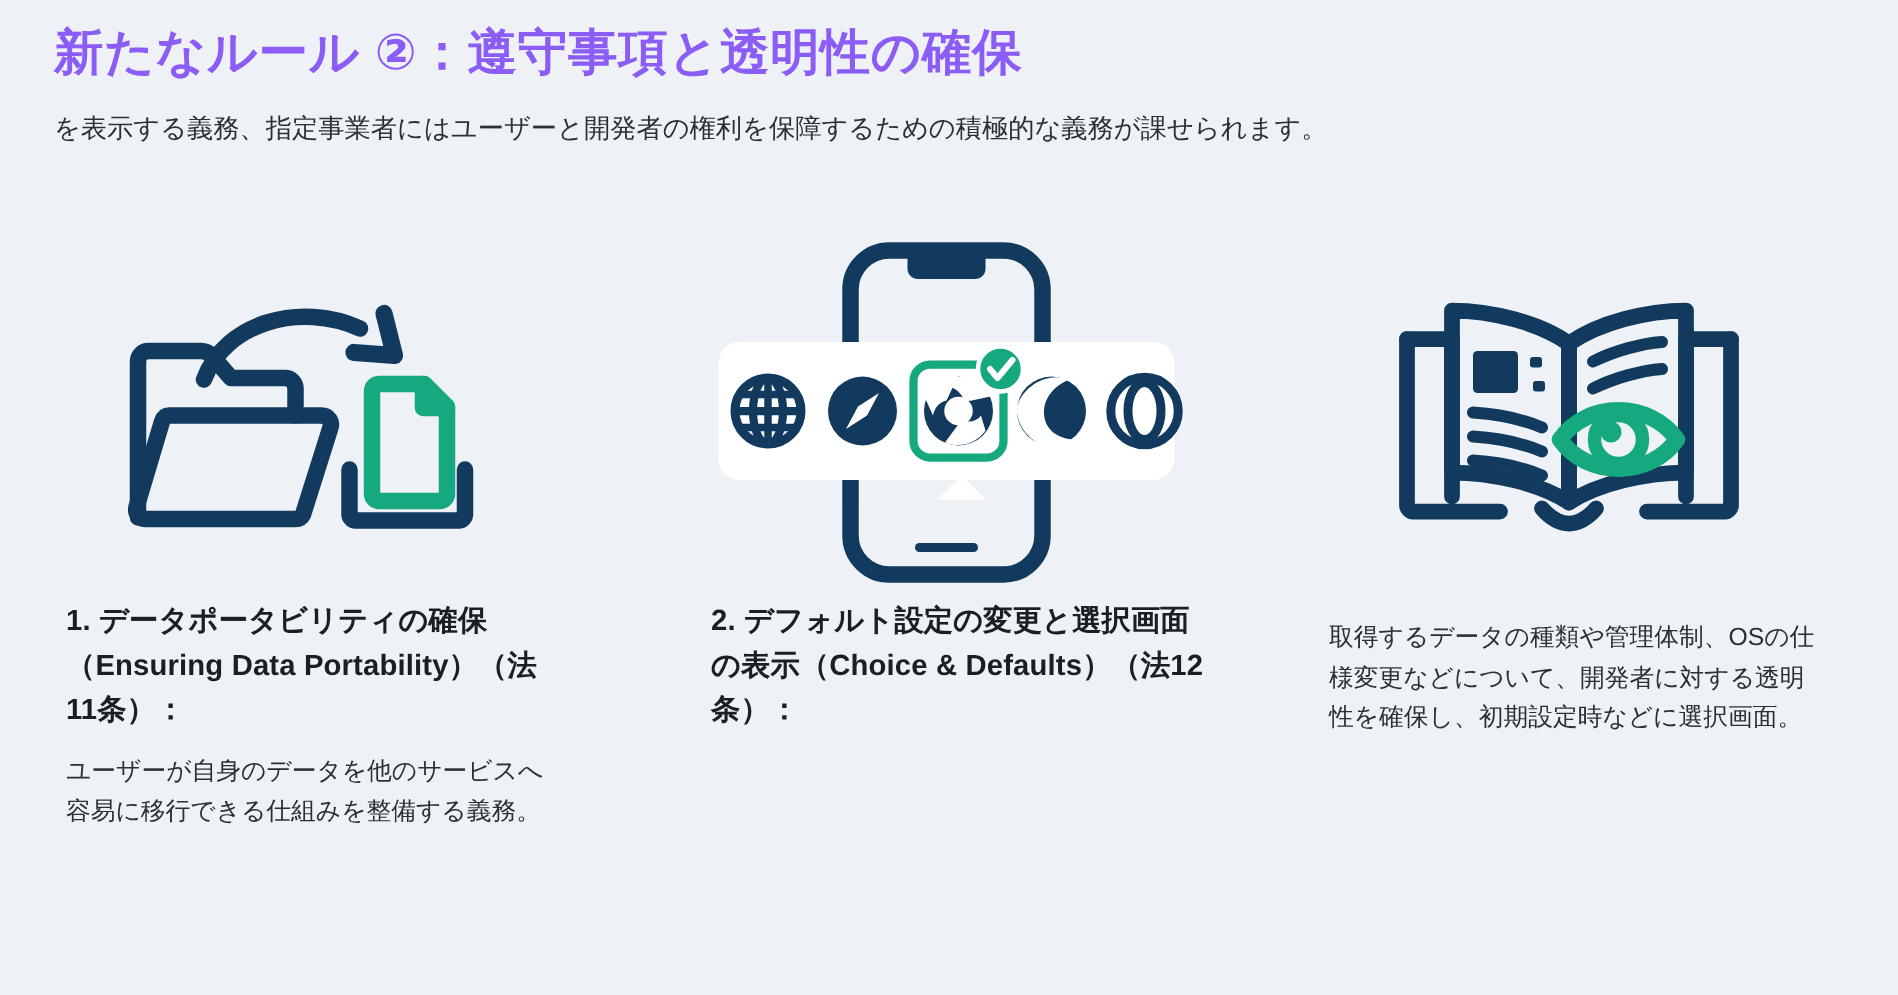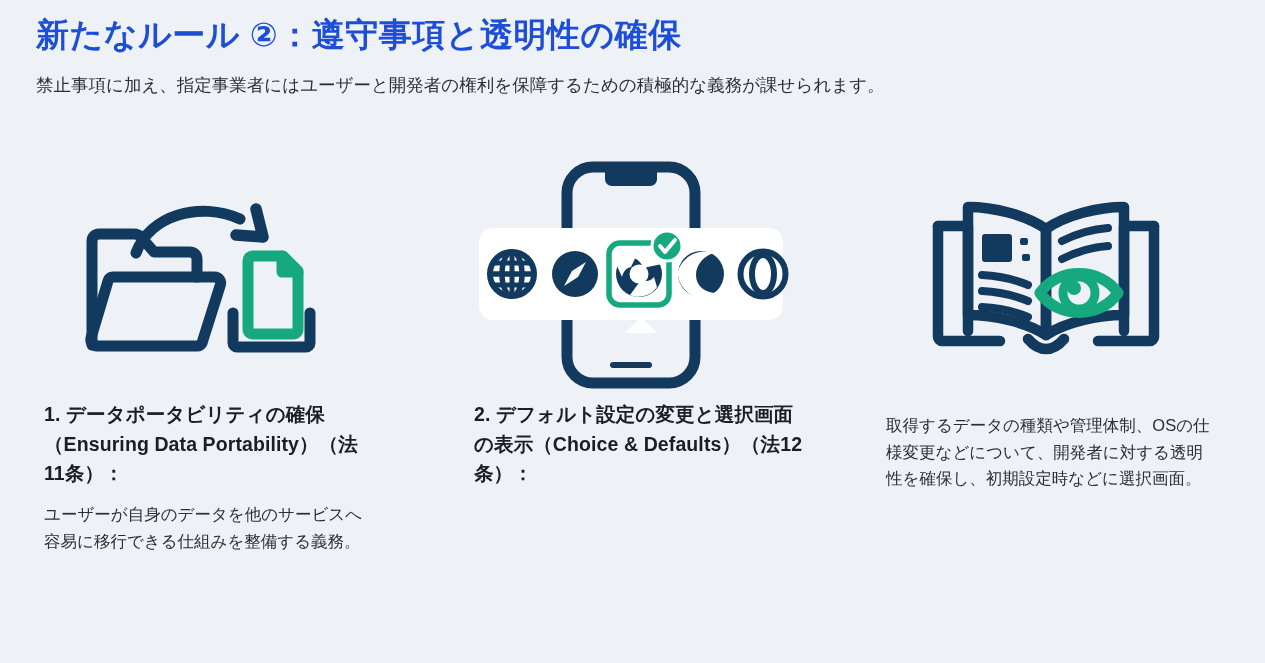--- a/index.html
+++ b/index.html
@@ -29,21 +29,21 @@
   .header {
     position: absolute;
     left: 36px;
     top: 14px;
     right: 36px;
   }
   .slide-title {
     font-size: 33px;
     font-weight: 700;
     letter-spacing: 0.5px;
-    color: #1d4ed8;
+    color: #8b5cf6;
     margin: 0;
     line-height: 1.25;
     white-space: nowrap;
   }
   .slide-subtitle {
     font-size: 17.5px;
     font-weight: 500;
     color: #2b3038;
     margin: 18px 0 0 0;
     line-height: 1.4;
@@ -104,21 +104,21 @@
   
   .icon-svg { display: block; }
 </style>
 </head>
 <body>
 
 <div class="slide">
 
   <div class="header">
     <h1 class="slide-title">新たなルール ②：遵守事項と透明性の確保</h1>
-    <p class="slide-subtitle">禁止事項に加え、指定事業者にはユーザーと開発者の権利を保障するための積極的な義務が課せられます。</p>
+    <p class="slide-subtitle">を表示する義務、指定事業者にはユーザーと開発者の権利を保障するための積極的な義務が課せられます。</p>
   </div>
 
   <div class="columns">
 
     <div class="col col-1">
       <div class="icon-stage">
         <svg class="icon-svg" width="262" height="180" viewBox="0 0 262 180">
           <g fill="none" stroke="#123a5e" stroke-width="11" stroke-linecap="round" stroke-linejoin="round">
 
             <path d="M56 68 C70 30 120 16 160 34"></path>

